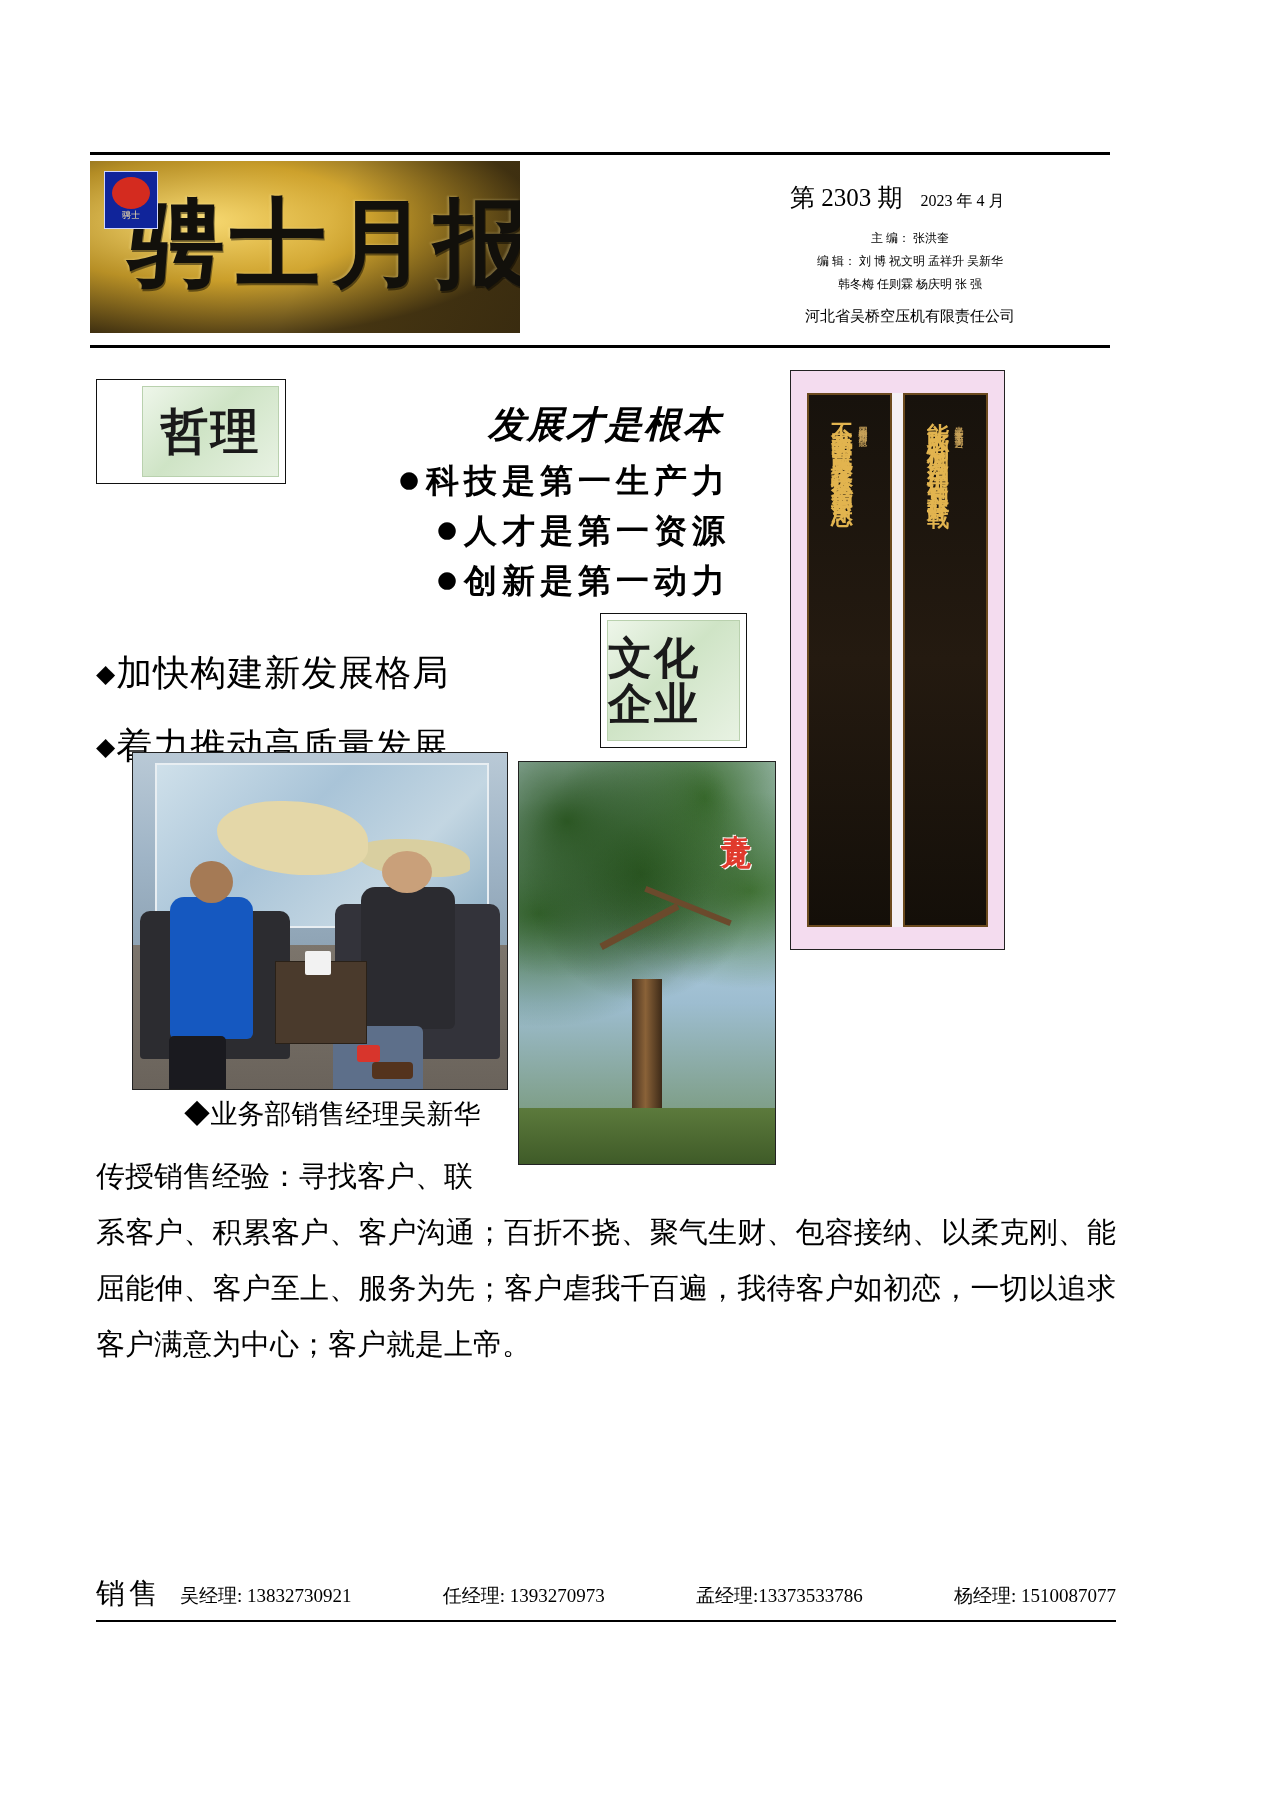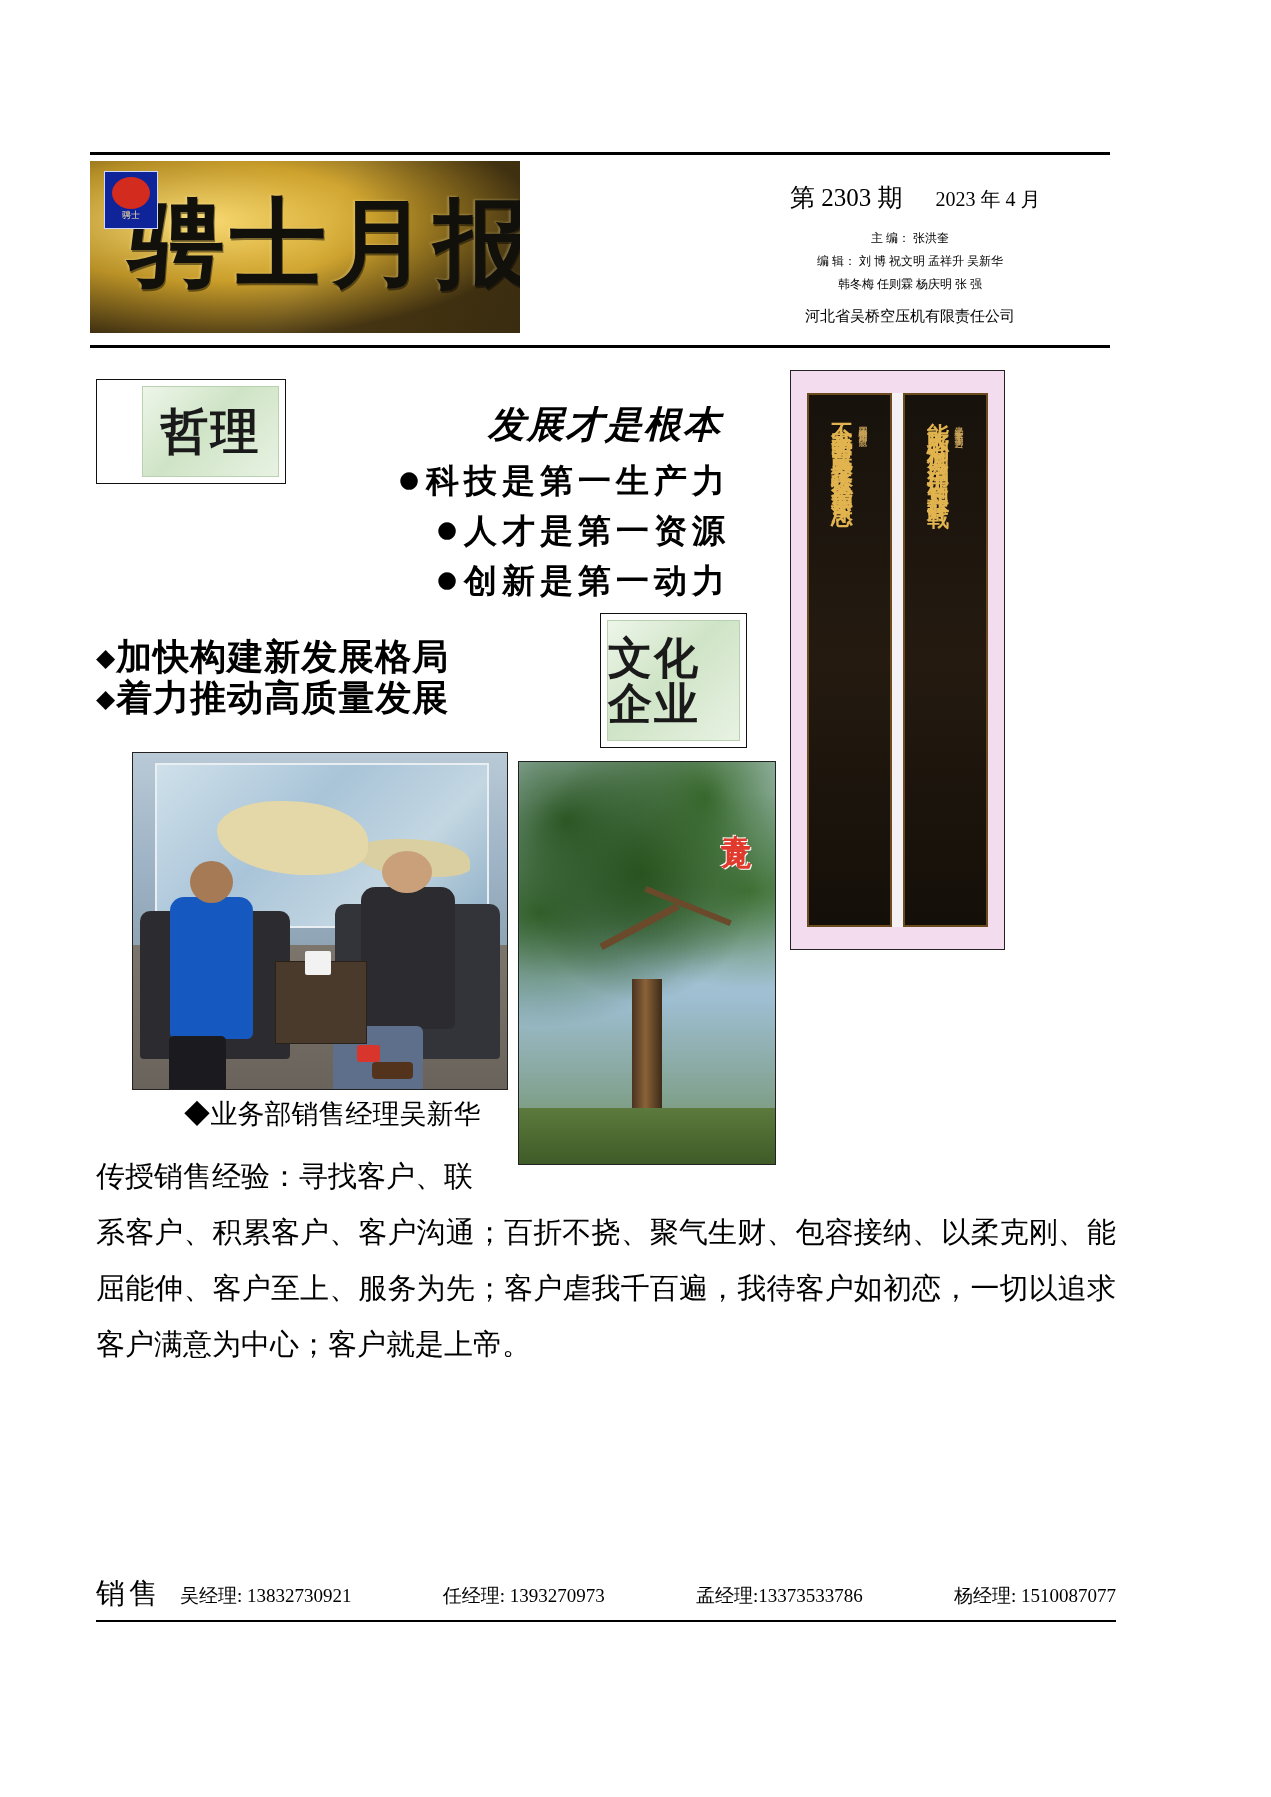--- a/index.html
+++ b/index.html
@@ -94,23 +94,23 @@
     width: 320px;
     text-align: left;
     white-space: nowrap;
   }
   .issue-no {
     font-size: 25px;
     font-family: "Liberation Serif", serif;
     text-align: right;
   }
   .issue-date {
-    font-size: 20px;
-    font-family: "Liberation Serif", serif;
-    margin-left: 29px;
+    font-size: 16px;
+    font-family: "Liberation Serif", serif;
+    margin-left: 14px;
   }
   .editor-lines {
     position: absolute;
     left: 620px;
     top: 72px;
     width: 400px;
     text-align: center;
     font-size: 12px;
     line-height: 23px;
     font-family: "Liberation Serif", serif;
@@ -204,24 +204,23 @@
 
   .dev-points {
     position: absolute;
     left: 96px;
     top: 637px;
     width: 430px;
   }
   .dev-point {
     font-family: "DejaVu Sans", sans-serif;
     font-size: 36px;
-    line-height: 40px;
+    line-height: 72px;
     letter-spacing: 1px;
     white-space: nowrap;
-    font-weight: bold;
   }
   .dev-point .diamond {
     font-size: 25px;
     vertical-align: 3px;
   }
 
   
   .photo-frame {
     position: absolute;
     border: 1px solid #222;

